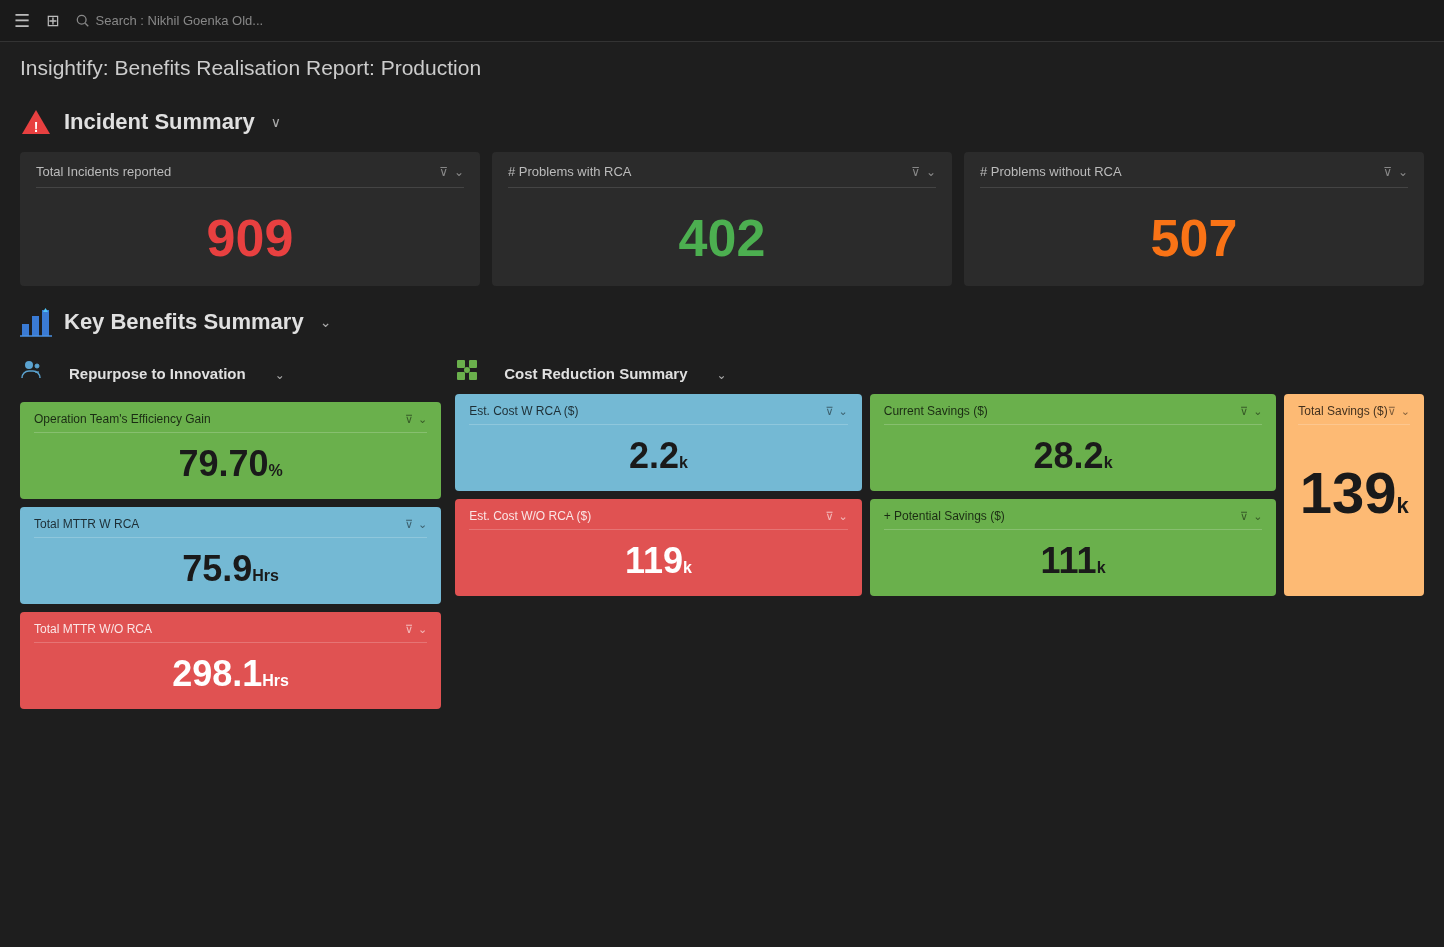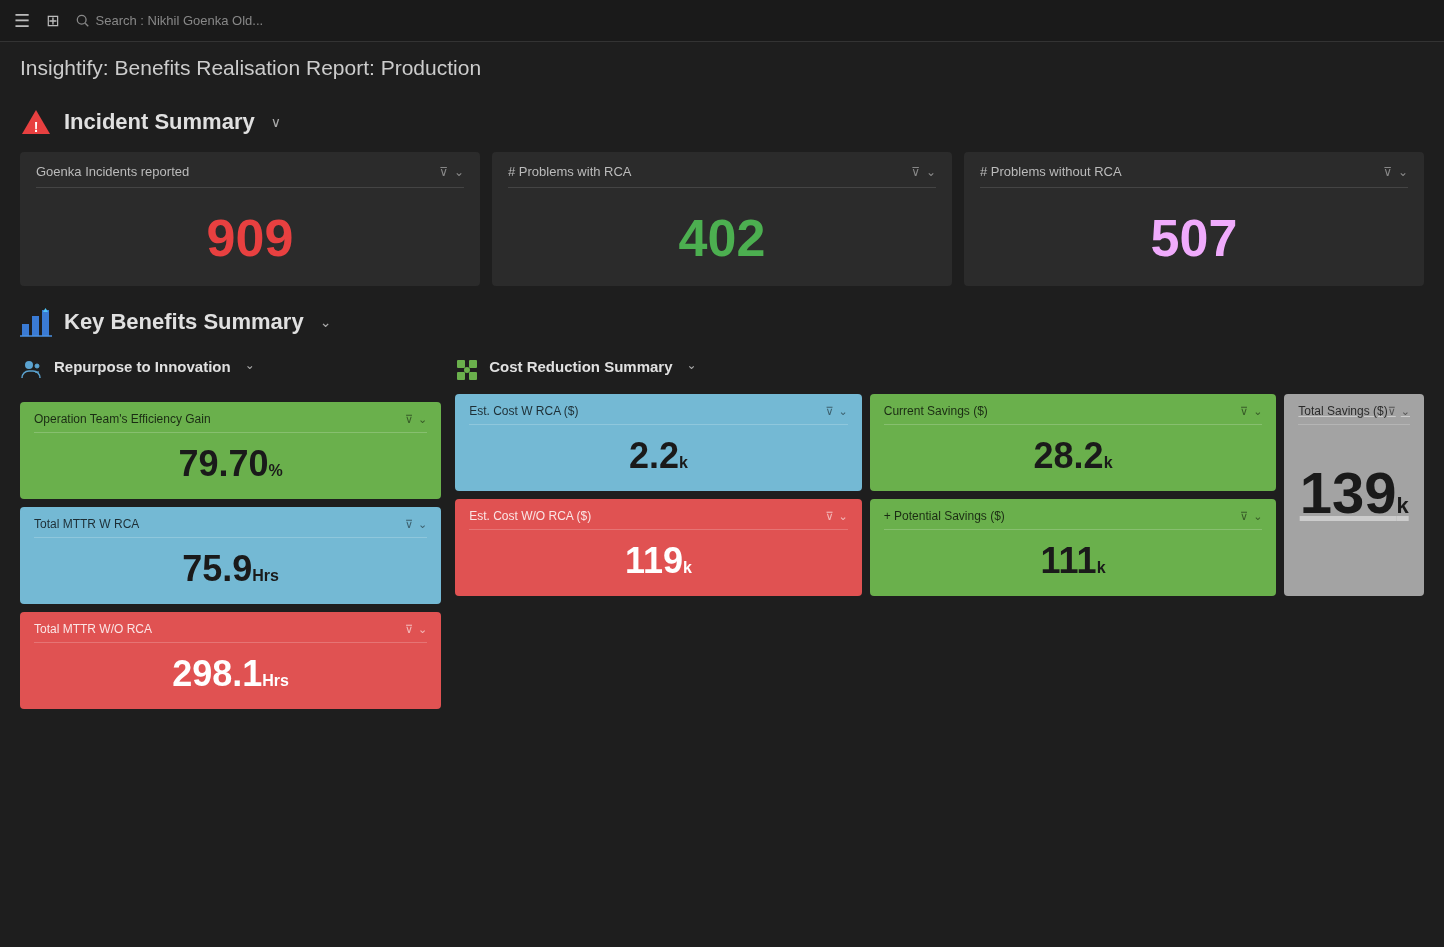--- a/index.html
+++ b/index.html
@@ -117,32 +117,32 @@
     }
 
     .metric-value {
       text-align: center;
       font-size: 52px;
       font-weight: 700;
       padding: 10px 0 0 0;
     }
     .metric-value.red { color: #e84040; }
     .metric-value.green { color: #4caf50; text-align: center; }
-    .metric-value.yellow { color: #f0abfc; }
+    .metric-value.yellow { color: #f97316; }
 
     
     .benefits-section {
       margin-top: 20px;
     }
 
     
     .sub-section-header {
       display: flex;
-      align-items: flex-start;
-      gap: 10px;
+      align-items: flex-end;
+      gap: 25px;
       margin-bottom: 12px;
       margin-top: 6px;
     }
     .sub-section-title {
       font-size: 15px;
       font-weight: 700;
       color: #e0e0e0;
     }
     .sub-collapse {
       color: #aaa;
@@ -200,21 +200,21 @@
       padding-top: 6px;
     }
     .tile-unit {
       font-size: 16px;
       font-weight: 600;
     }
 
     .tile-green { background-color: #6ab04c; }
     .tile-light-blue { background-color: #74b9d4; }
     .tile-red { background-color: #e05252; }
-    .tile-green-light { background-color: #a3a3a3; text-decoration: underline; }
+    .tile-green-light { background-color: #fdba74; }
 
     .tile-green .tile-value,
     .tile-light-blue .tile-value,
     .tile-green-light .tile-value { color: #1a1a1a; }
     .tile-red .tile-value { color: #fff; }
 
     
     .cost-grid {
       display: grid;
       grid-template-columns: 1fr 1fr;
@@ -270,21 +270,21 @@
       <text x="16" y="26" text-anchor="middle" font-size="14" font-weight="bold" fill="white">!</text>
     </svg>
     <span class="section-title">Incident Summary</span>
     <span class="section-collapse">∨</span>
   </div>
 
   <div class="metric-cards-row">
 
     <div class="metric-card">
       <div class="metric-card-header">
-        <span class="metric-card-title">Goenka Incidents reported</span>
+        <span class="metric-card-title">Total Incidents reported</span>
         <div class="card-controls">
           <span class="filter-icon">⊽</span>
           <span>⌄</span>
         </div>
       </div>
       <div class="metric-value red">909</div>
     </div>
 
     <div class="metric-card">
       <div class="metric-card-header">

